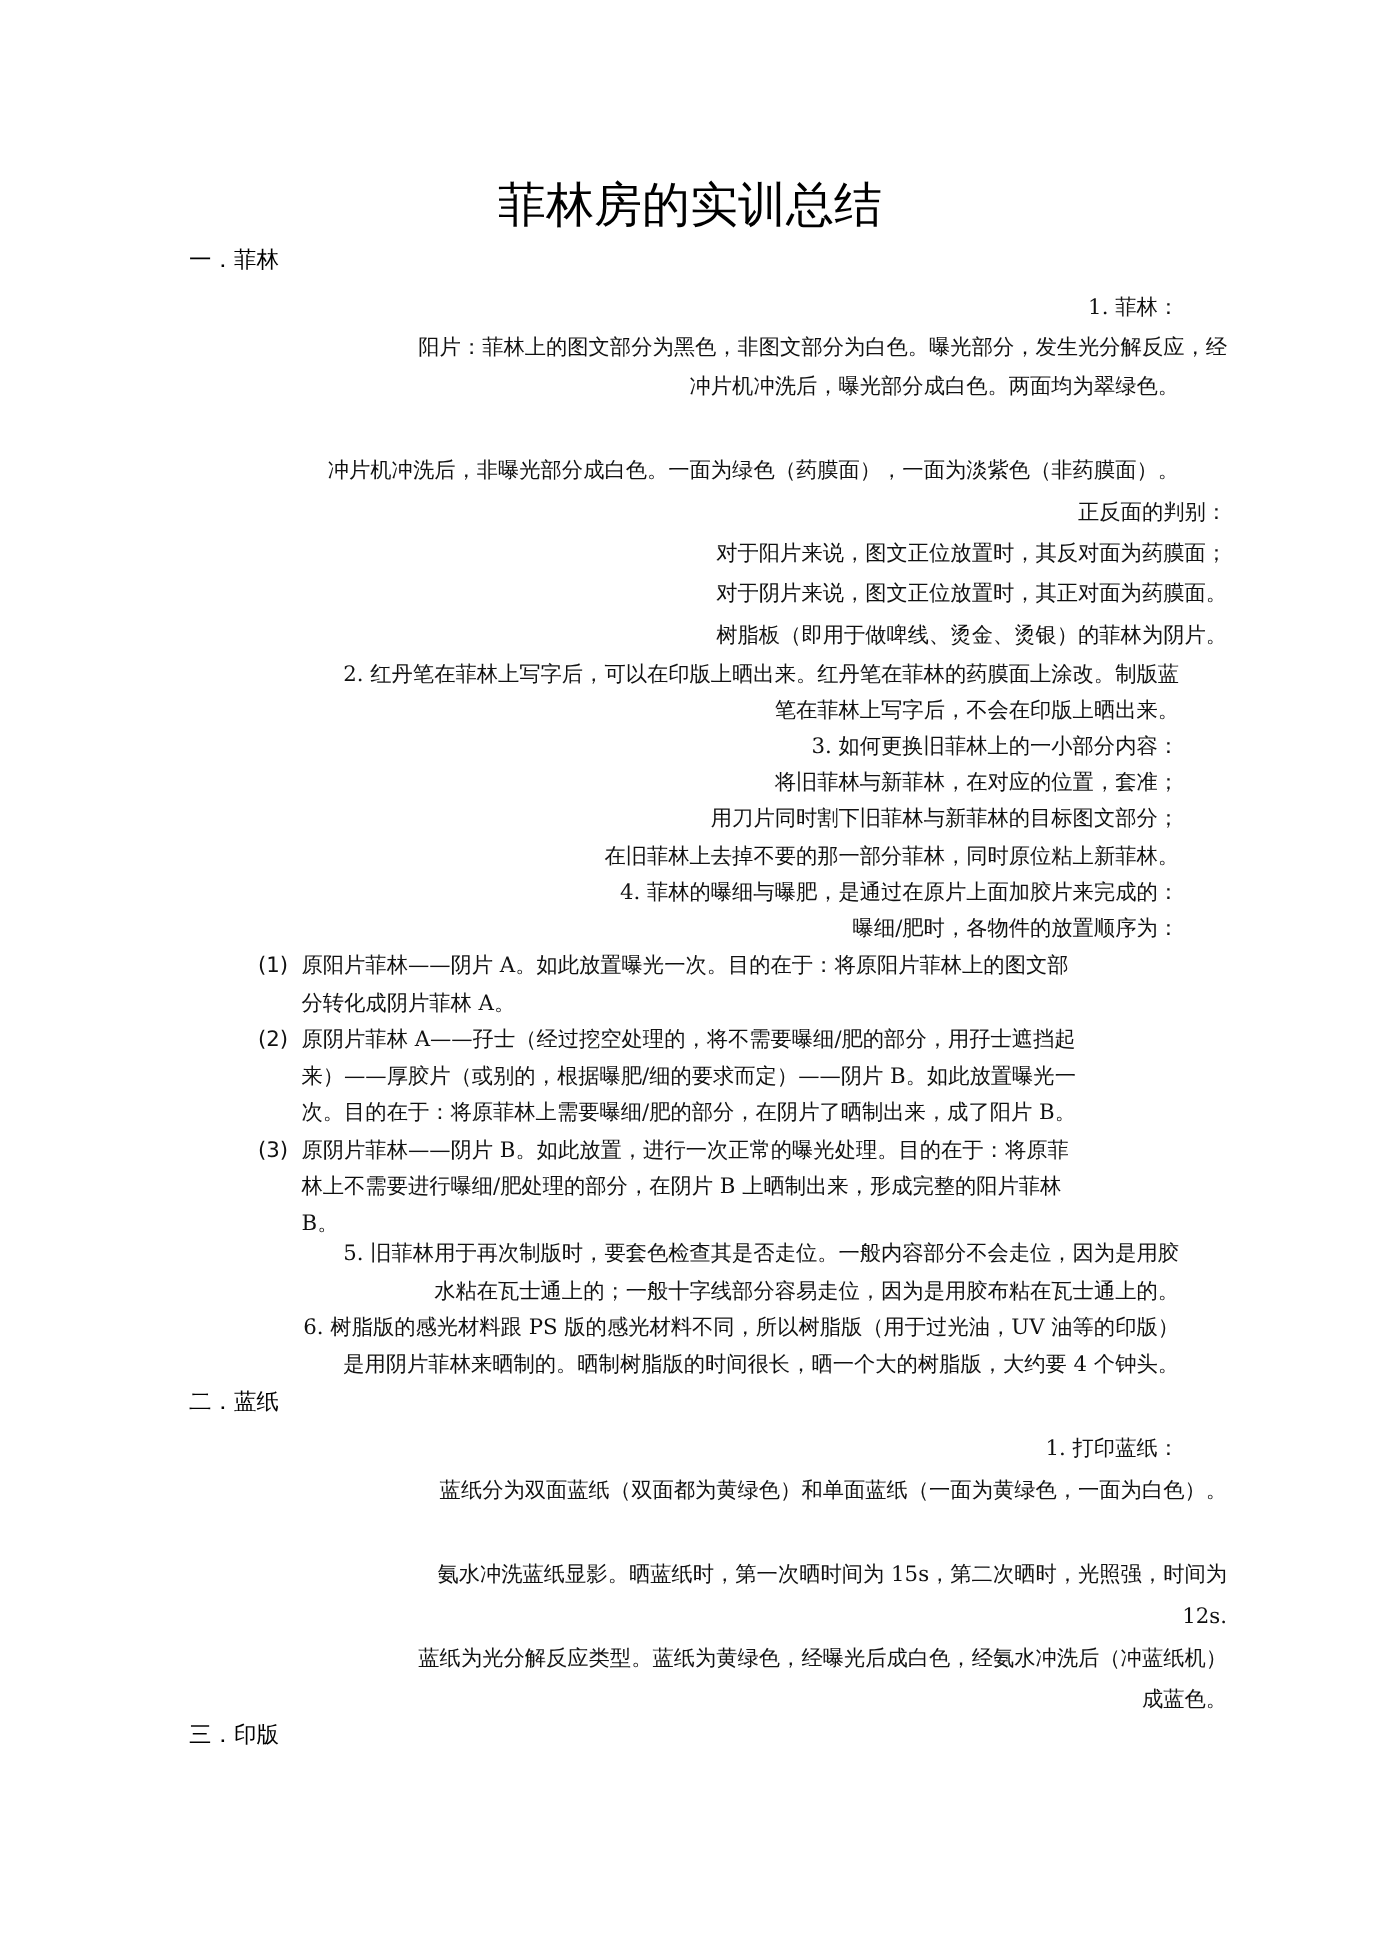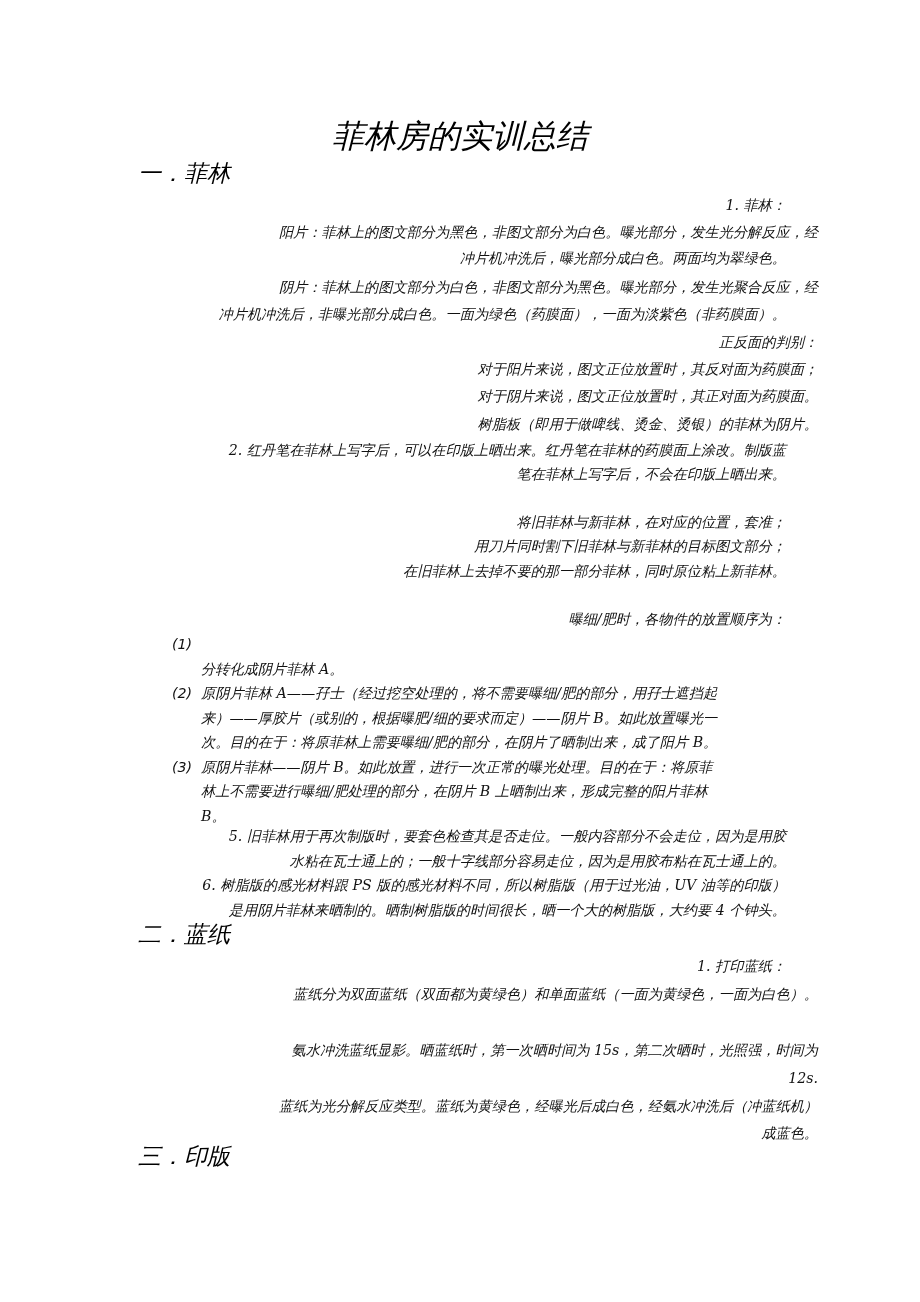--- a/index.html
+++ b/index.html
@@ -1,53 +1,55 @@
 <!DOCTYPE html>
 <html><head>
 <meta charset="utf-8">
 <style>
   html, body { margin:0; padding:0; background:#ffffff; }
   body { width:920px; height:1302px; position:relative; overflow:hidden;
          font-family:"DejaVu Serif","Liberation Serif",serif; color:#111; }
-  .page { position:absolute; left:0; top:0; width:920px; height:1302px;font-style:italic; }
+  .page { position:absolute; left:0; top:0; width:920px; height:1302px; }
   .title { position:absolute; left:0; width:920px; top:112px; text-align:center;
            font-family:"DejaVu Sans","Liberation Sans",sans-serif; font-size:32px; line-height:48px; color:#000; }
-  .h1 { position:absolute; left:138px; font-family:"DejaVu Sans","Liberation Sans",sans-serif;
-        font-size:23px; line-height:30px; color:#000; }
+  .h1 { position:absolute; left:126px; font-family:"DejaVu Sans","Liberation Sans",sans-serif;
+        font-size:15px; line-height:30px; color:#000; }
   .p { position:absolute; left:138px; width:648px; font-size:14.2px; line-height:26px; white-space:nowrap;text-align:right; }
   .ind { left:170px; }
   .sub { position:absolute; left:172px; font-size:14.2px; line-height:26px; }
   .subtxt { position:absolute; left:201px; width:586px; font-size:14.2px; line-height:26px; }
   .sans { font-family:"DejaVu Sans","Liberation Sans",sans-serif; }
 </style>
 </head>
 <body>
 
 <div class="page">
   <div class="title">菲林房的实训总结</div>
 
   <div class="h1" style="top:158px">一．菲林</div>
   <div class="p" style="top:192px">1.   菲林：</div>
   <div class="p ind" style="top:219px">阳片：菲林上的图文部分为黑色，非图文部分为白色。曝光部分，发生光分解反应，经</div>
   <div class="p" style="top:245px">冲片机冲洗后，曝光部分成白色。两面均为翠绿色。</div>
-  <div class="p ind" style="top:274px">阴片：菲林上的图文部分为白色，非图文部分为黑色。曝光部分，发生光聚合反应，经</div>
   <div class="p" style="top:301px">冲片机冲洗后，非曝光部分成白色。一面为绿色（药膜面），一面为淡紫色（非药膜面）。</div>
   <div class="p ind" style="top:329px">正反面的判别：</div>
   <div class="p ind" style="top:356px">对于阳片来说，图文正位放置时，其反对面为药膜面；</div>
   <div class="p ind" style="top:383px">对于阴片来说，图文正位放置时，其正对面为药膜面。</div>
   <div class="p ind" style="top:411px">树脂板（即用于做啤线、烫金、烫银）的菲林为阴片。</div>
 
   <div class="p" style="top:437px">2. 红丹笔在菲林上写字后，可以在印版上晒出来。红丹笔在菲林的药膜面上涂改。制版蓝</div>
   <div class="p" style="top:461px">笔在菲林上写字后，不会在印版上晒出来。</div>
+  <div class="p" style="top:485px">3. 如何更换旧菲林上的一小部分内容：</div>
   <div class="p" style="top:509px">将旧菲林与新菲林，在对应的位置，套准；</div>
   <div class="p" style="top:533px">用刀片同时割下旧菲林与新菲林的目标图文部分；</div>
   <div class="p" style="top:558px">在旧菲林上去掉不要的那一部分菲林，同时原位粘上新菲林。</div>
+  <div class="p" style="top:582px">4. 菲林的曝细与曝肥，是通过在原片上面加胶片来完成的：</div>
   <div class="p" style="top:606px">曝细/肥时，各物件的放置顺序为：</div>
 
   <div class="sub sans" style="top:631px">(1)</div>
+  <div class="subtxt" style="top:631px">原阳片菲林——阴片 A。如此放置曝光一次。目的在于：将原阳片菲林上的图文部</div>
   <div class="subtxt" style="top:656px">分转化成阴片菲林 A。</div>
 
   <div class="sub sans" style="top:680px">(2)</div>
   <div class="subtxt" style="top:680px">原阴片菲林 A——孖士（经过挖空处理的，将不需要曝细/肥的部分，用孖士遮挡起</div>
   <div class="subtxt" style="top:705px">来）——厚胶片（或别的，根据曝肥/细的要求而定）——阴片 B。如此放置曝光一</div>
   <div class="subtxt" style="top:729px">次。目的在于：将原菲林上需要曝细/肥的部分，在阴片了晒制出来，成了阳片 B。</div>
 
   <div class="sub sans" style="top:754px">(3)</div>
   <div class="subtxt" style="top:754px">原阴片菲林——阴片 B。如此放置，进行一次正常的曝光处理。目的在于：将原菲</div>
   <div class="subtxt" style="top:778px">林上不需要进行曝细/肥处理的部分，在阴片 B 上晒制出来，形成完整的阳片菲林</div>

